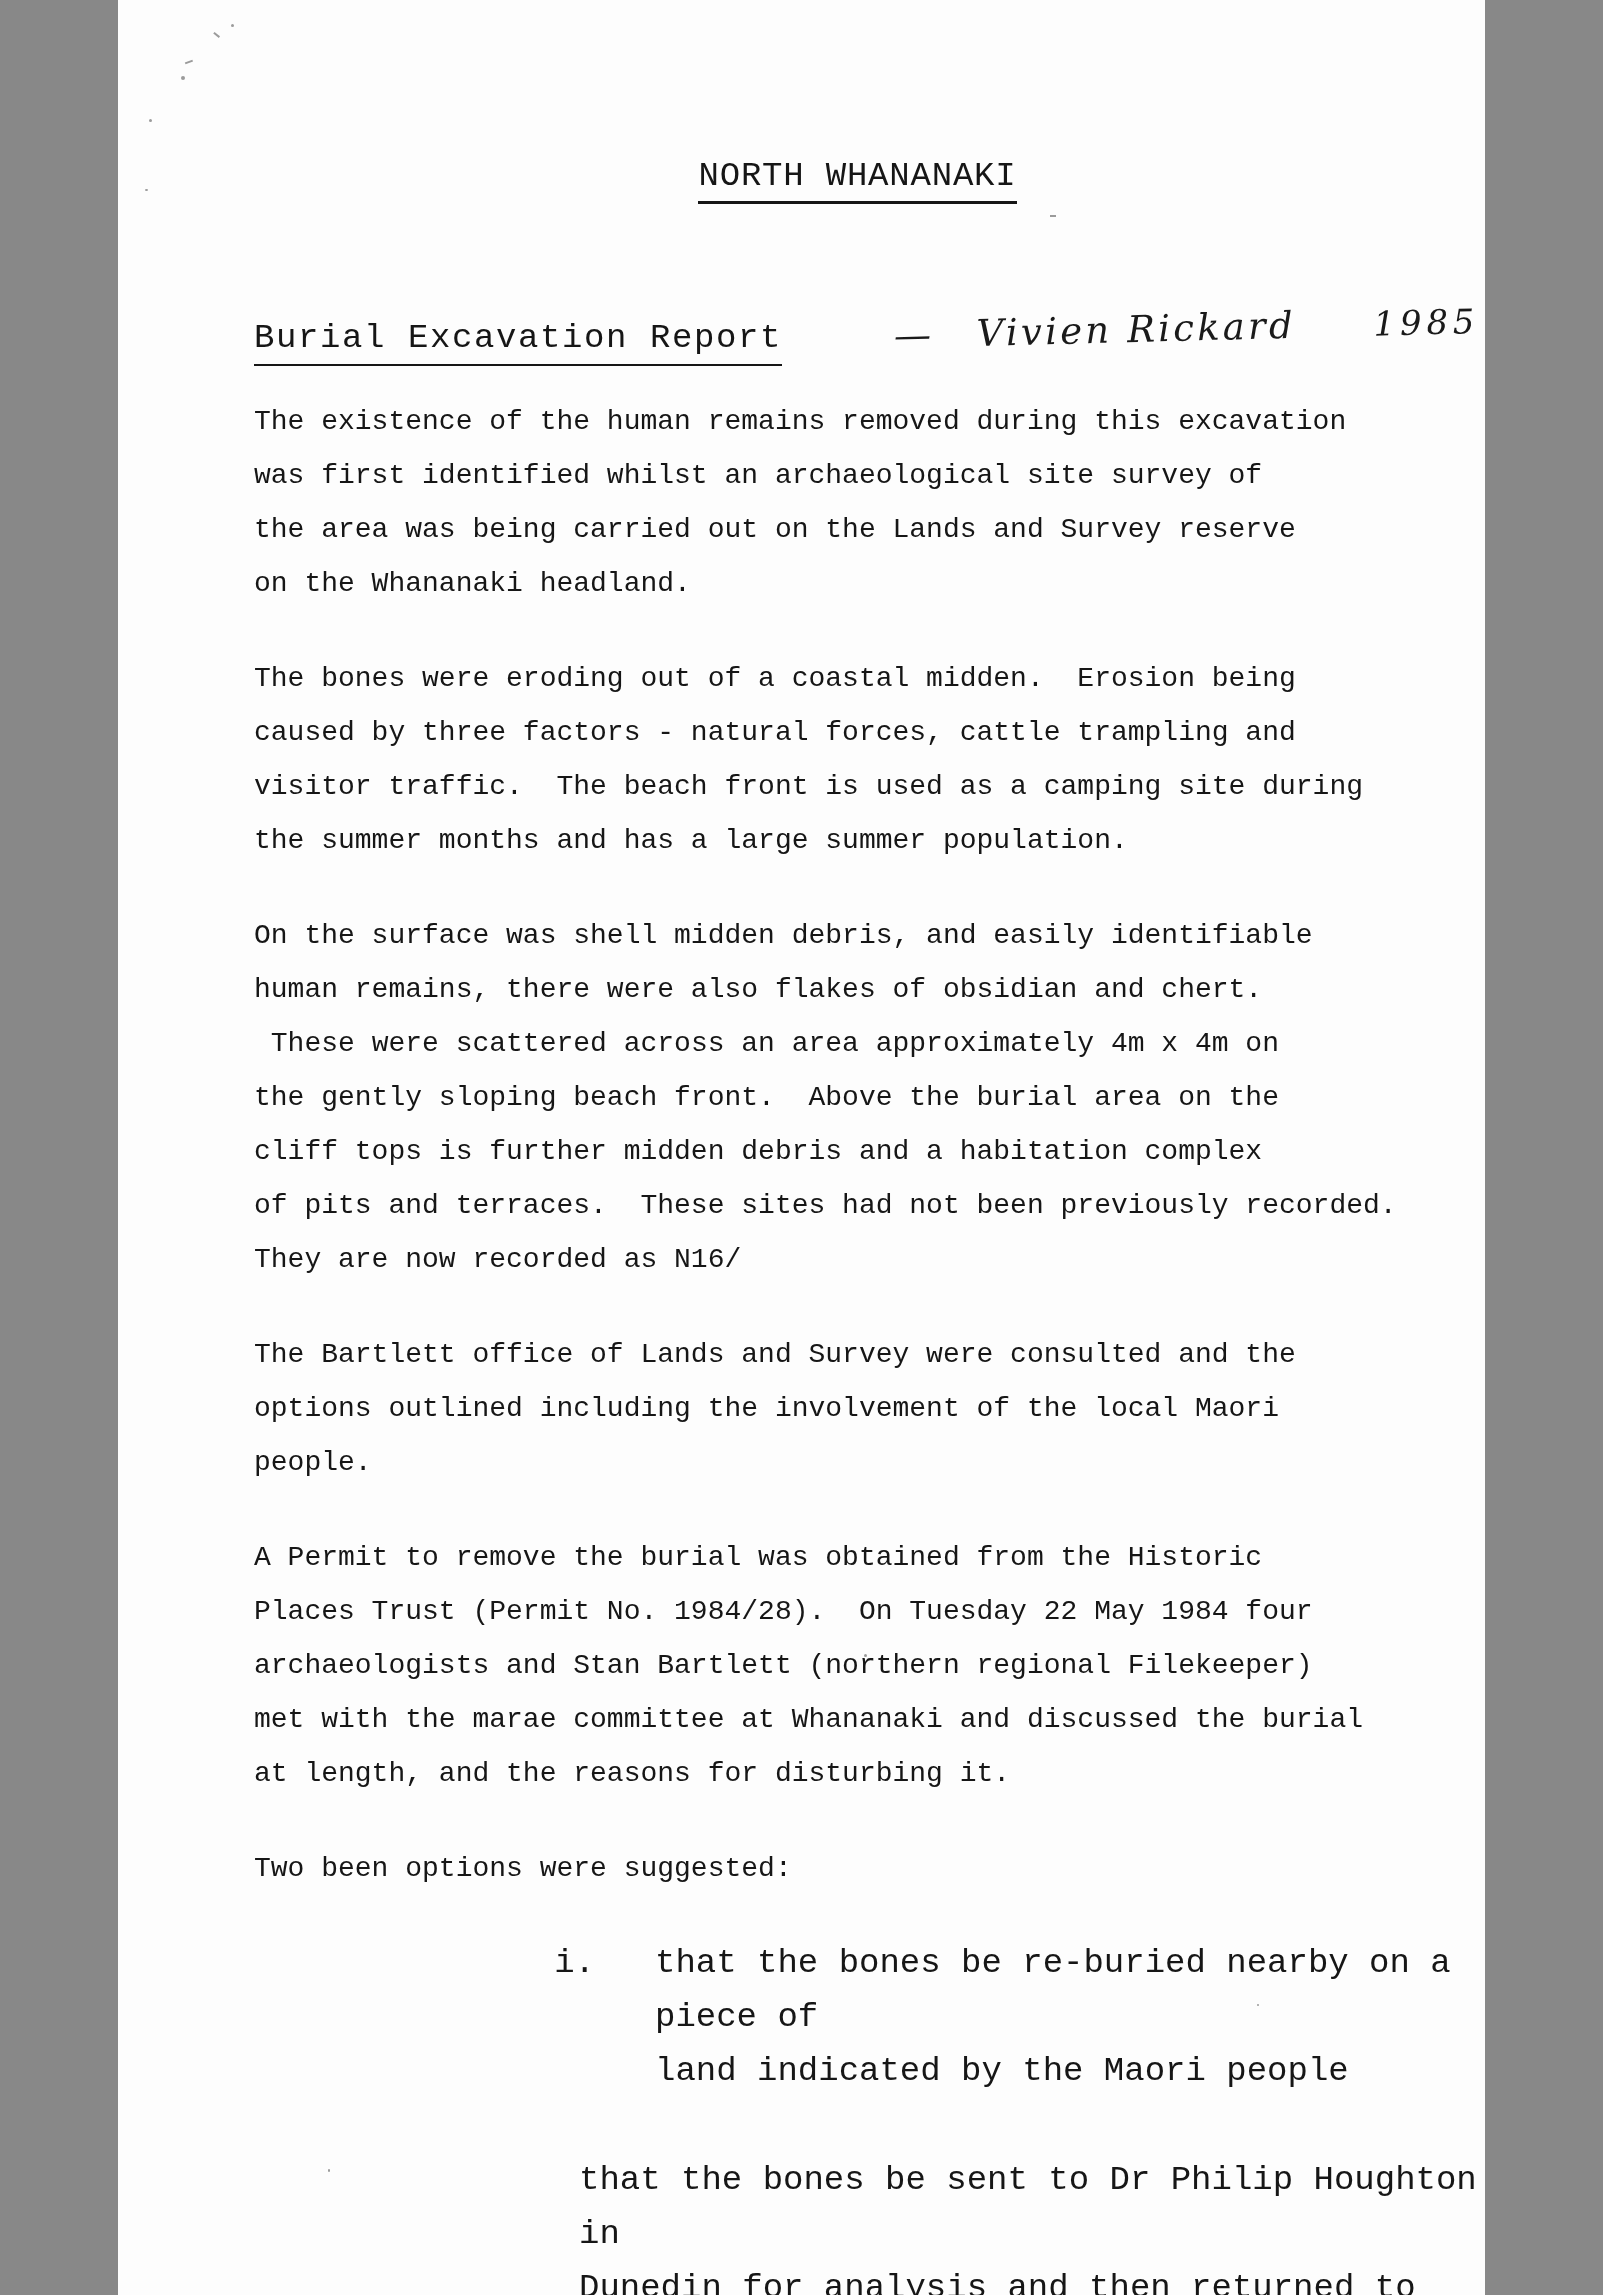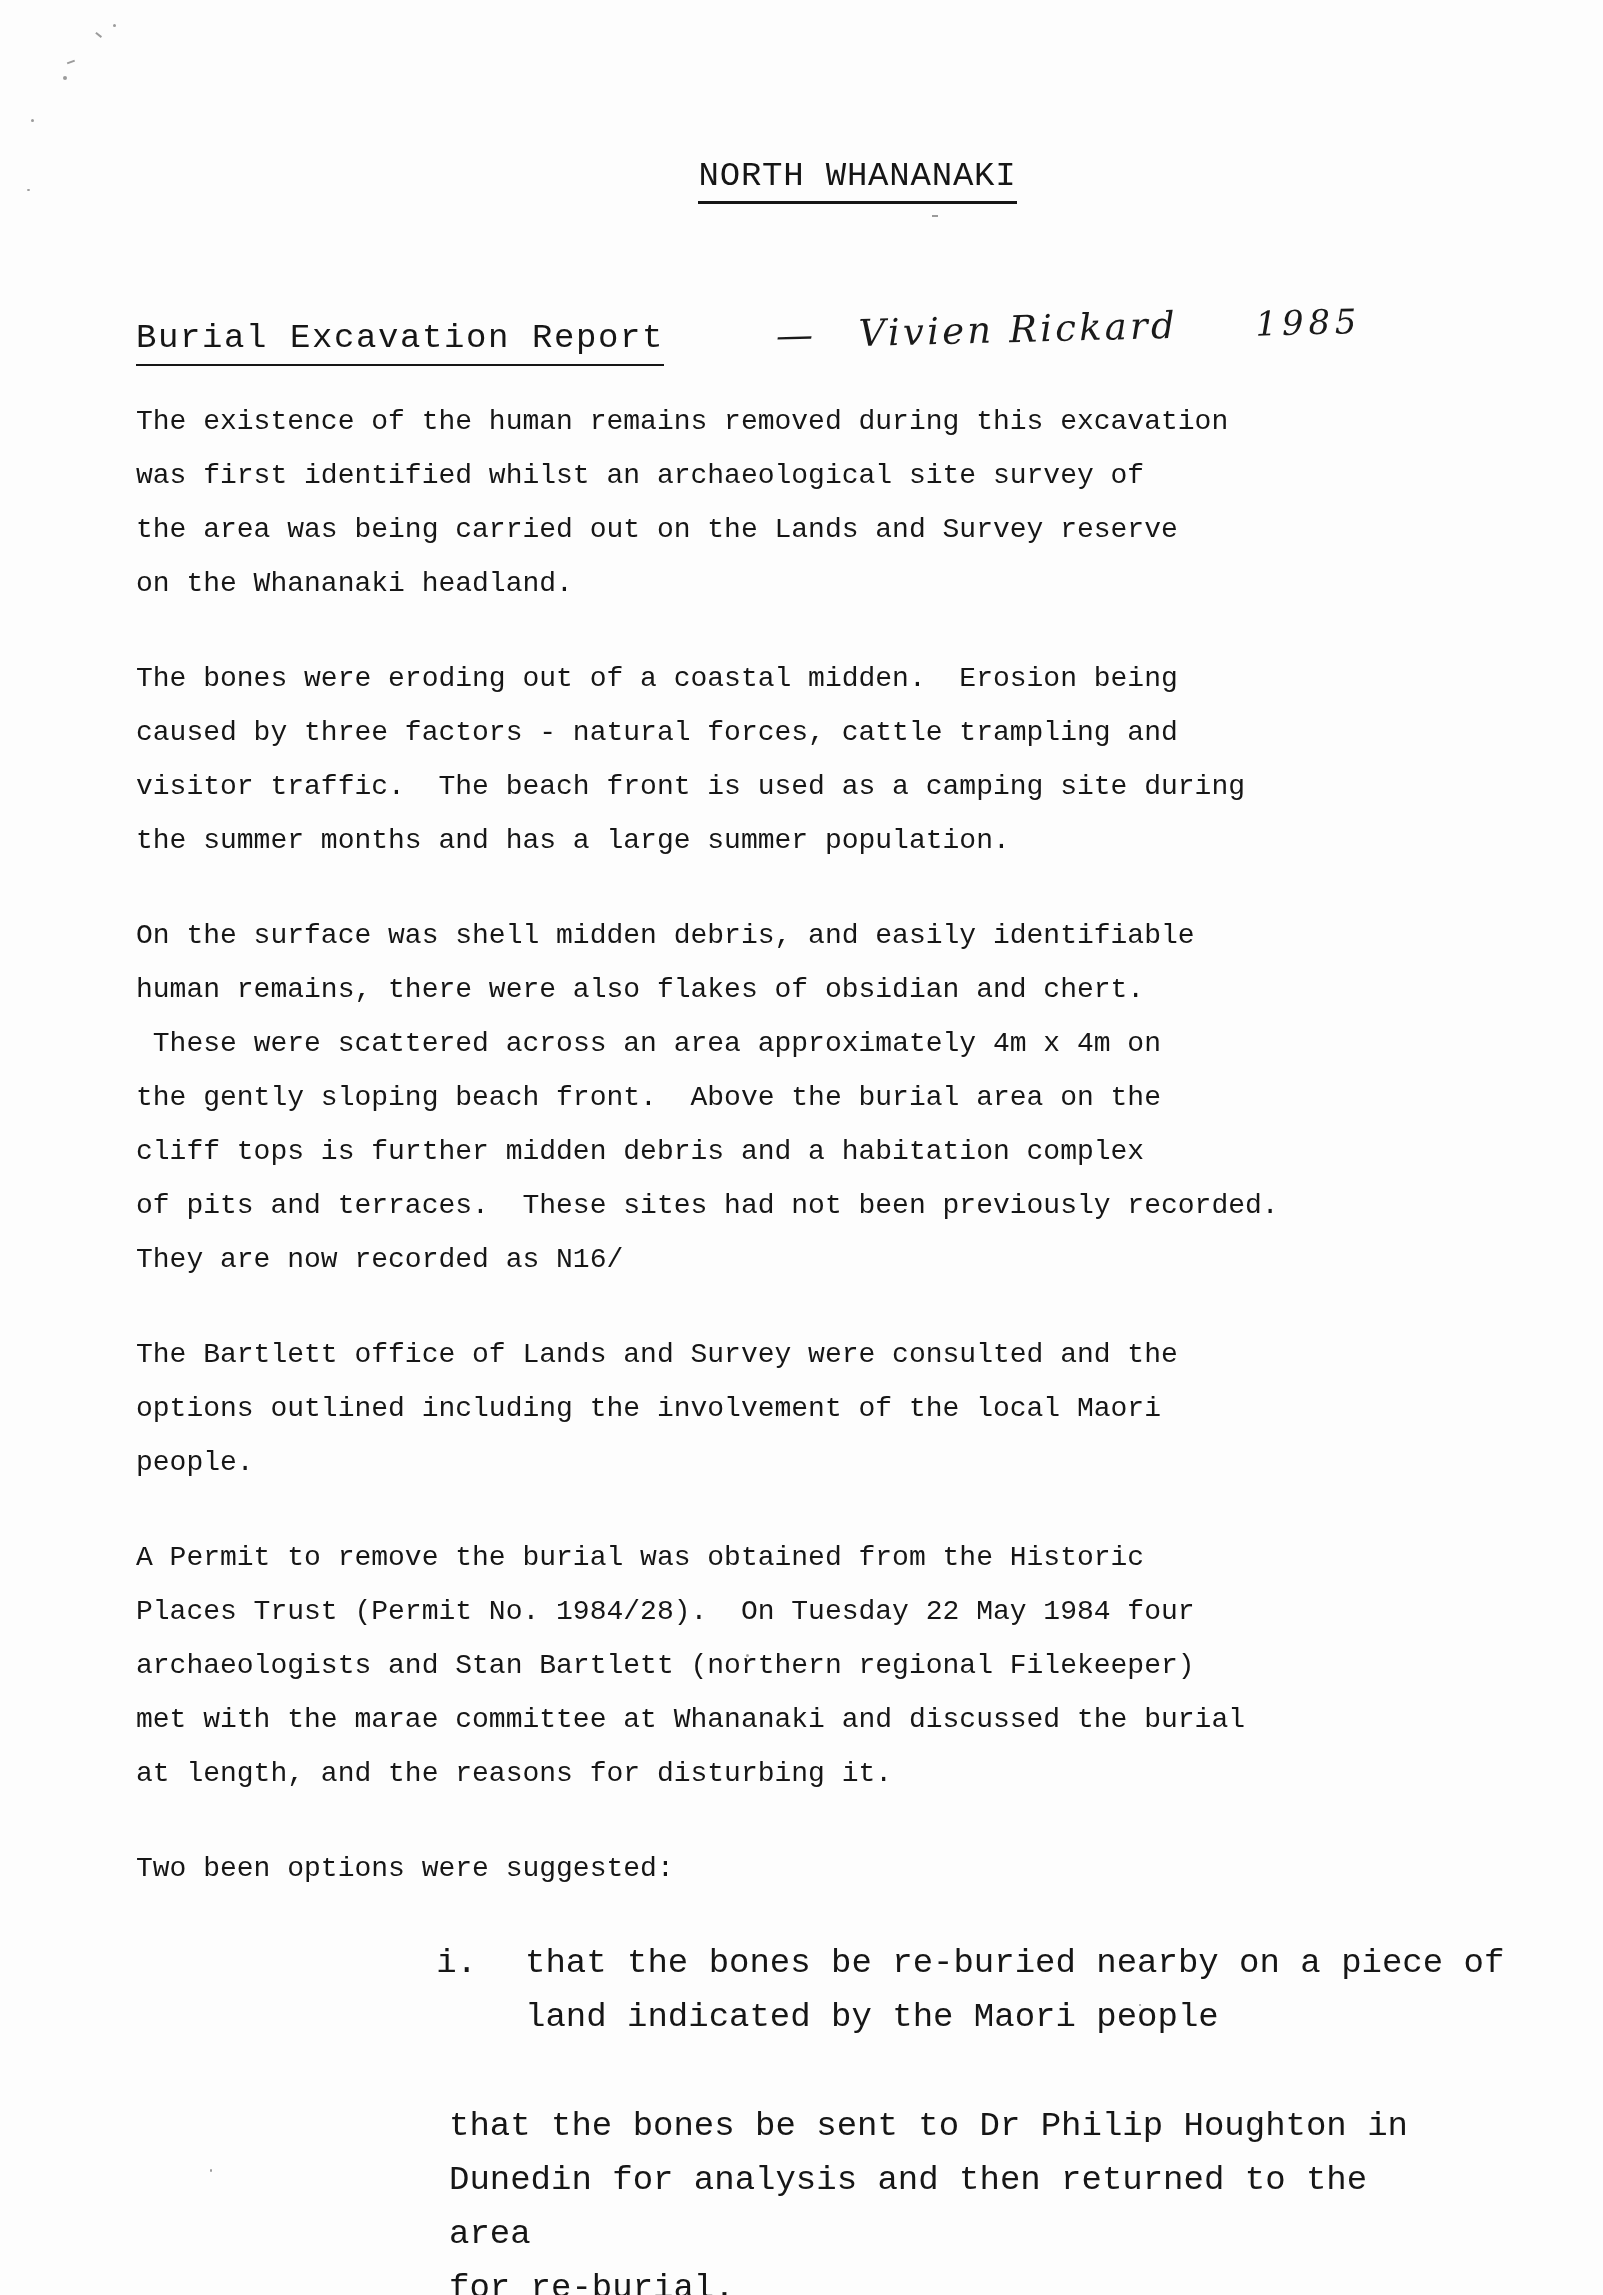--- a/index.html
+++ b/index.html
@@ -1,18 +1,18 @@
 <!DOCTYPE html>
 <html style="font-size:13px"><head>
 <meta charset="utf-8">
 <style>
   html, body { margin: 0; padding: 0; background: #888; }
   .page {
     position: relative;
-    width: 1603px;
+    width: 1367px;
     height: 2295px;
     margin: 0 auto;
     background: #fdfdfd;
     color: #161616;
     font-family: "Liberation Mono", "DejaVu Sans Mono", monospace;
     overflow: hidden;
   }
   .title {
     margin: 157px 0 0 0;
     font-size: 34px;
@@ -61,21 +61,21 @@
   }
   .para.first { margin-top: 29px; }
   .option {
     display: flex;
     margin: 40px 0 0 401px;
     font-size: 34px;
     line-height: 54px;
   }
   .option + .option { margin-top: 55px; }
   .option .marker { width: 76px; text-align: right; flex: none; }
-  .option .option-text { margin-left: 48px; white-space: pre-wrap; max-width: 1003px; }
+  .option .option-text { margin-left: 60px; white-space: pre-wrap; max-width: 1003px; }
   
   .speckles { position: absolute; inset: 0; pointer-events: none; }
   .speck {
     position: absolute;
     background: #4a4a4a;
     opacity: 0.55;
     border-radius: 50%;
   }
   .speck.s1 { left: 95px; top: 34px;  width: 7.2px; height: 2.4px; border-radius: 0; transform: rotate(38deg); }
   .speck.s2 { left: 113px; top: 24px;  width: 3.2px; height: 3.2px; }

